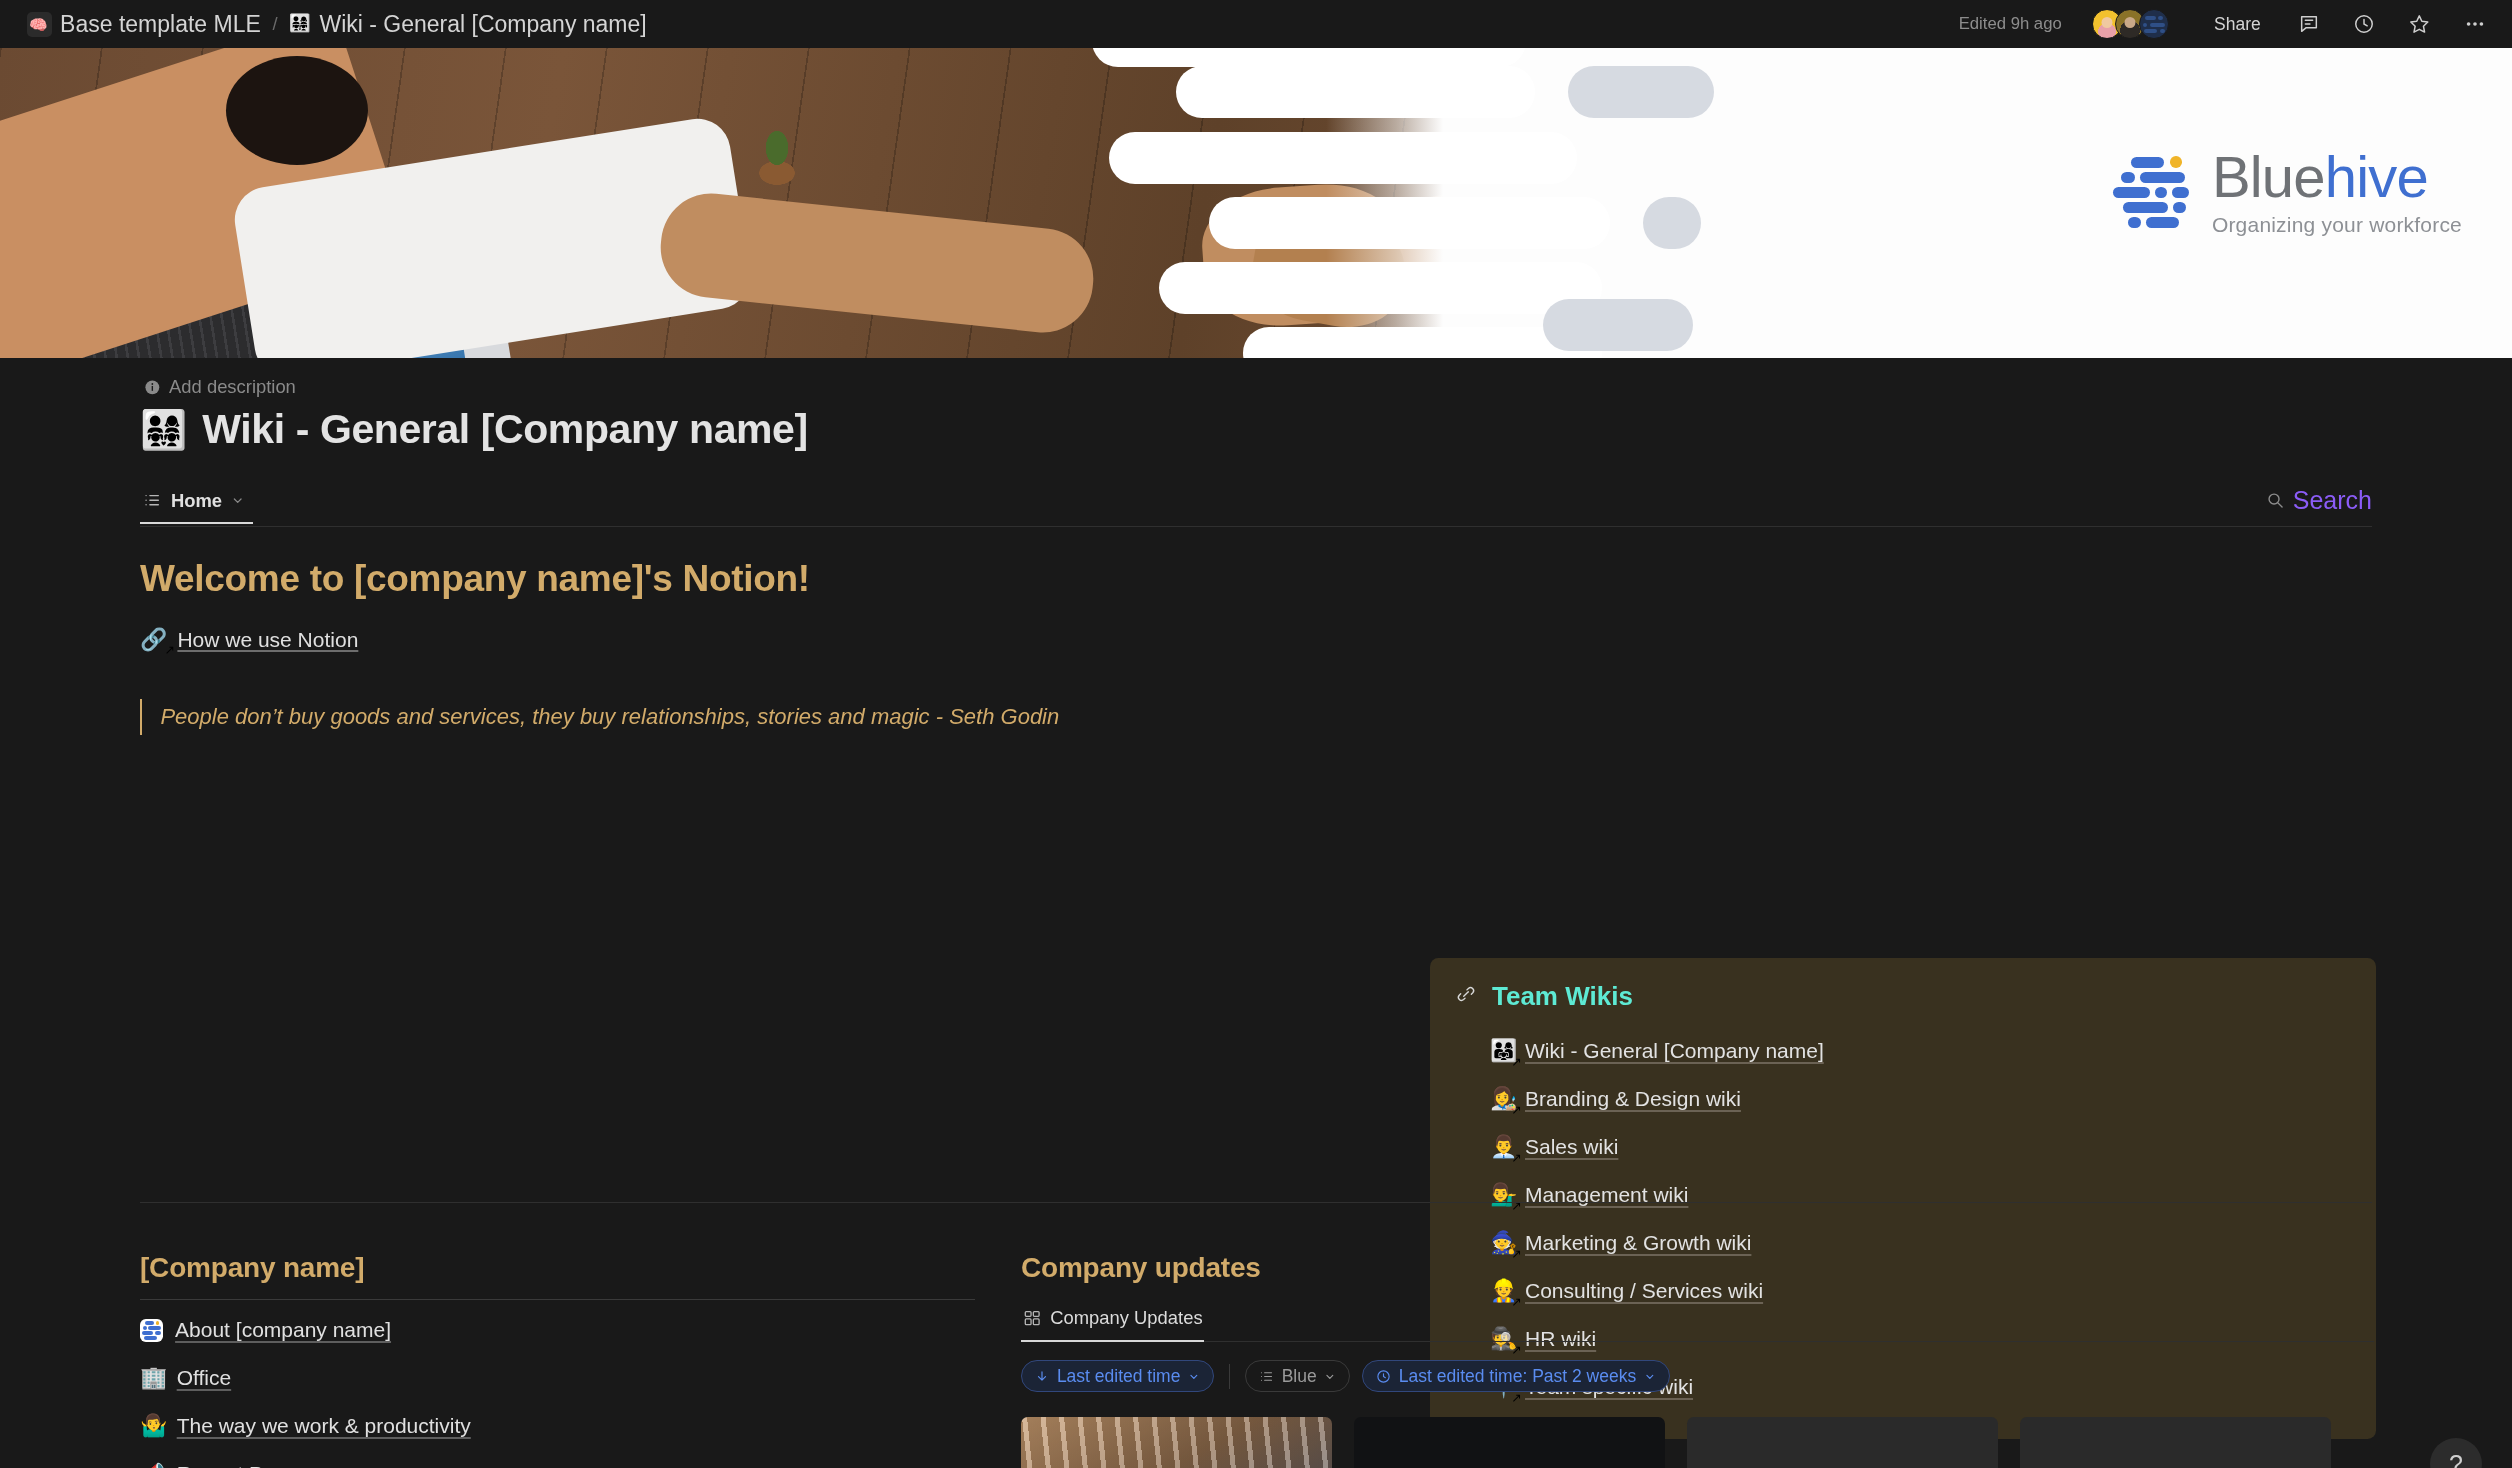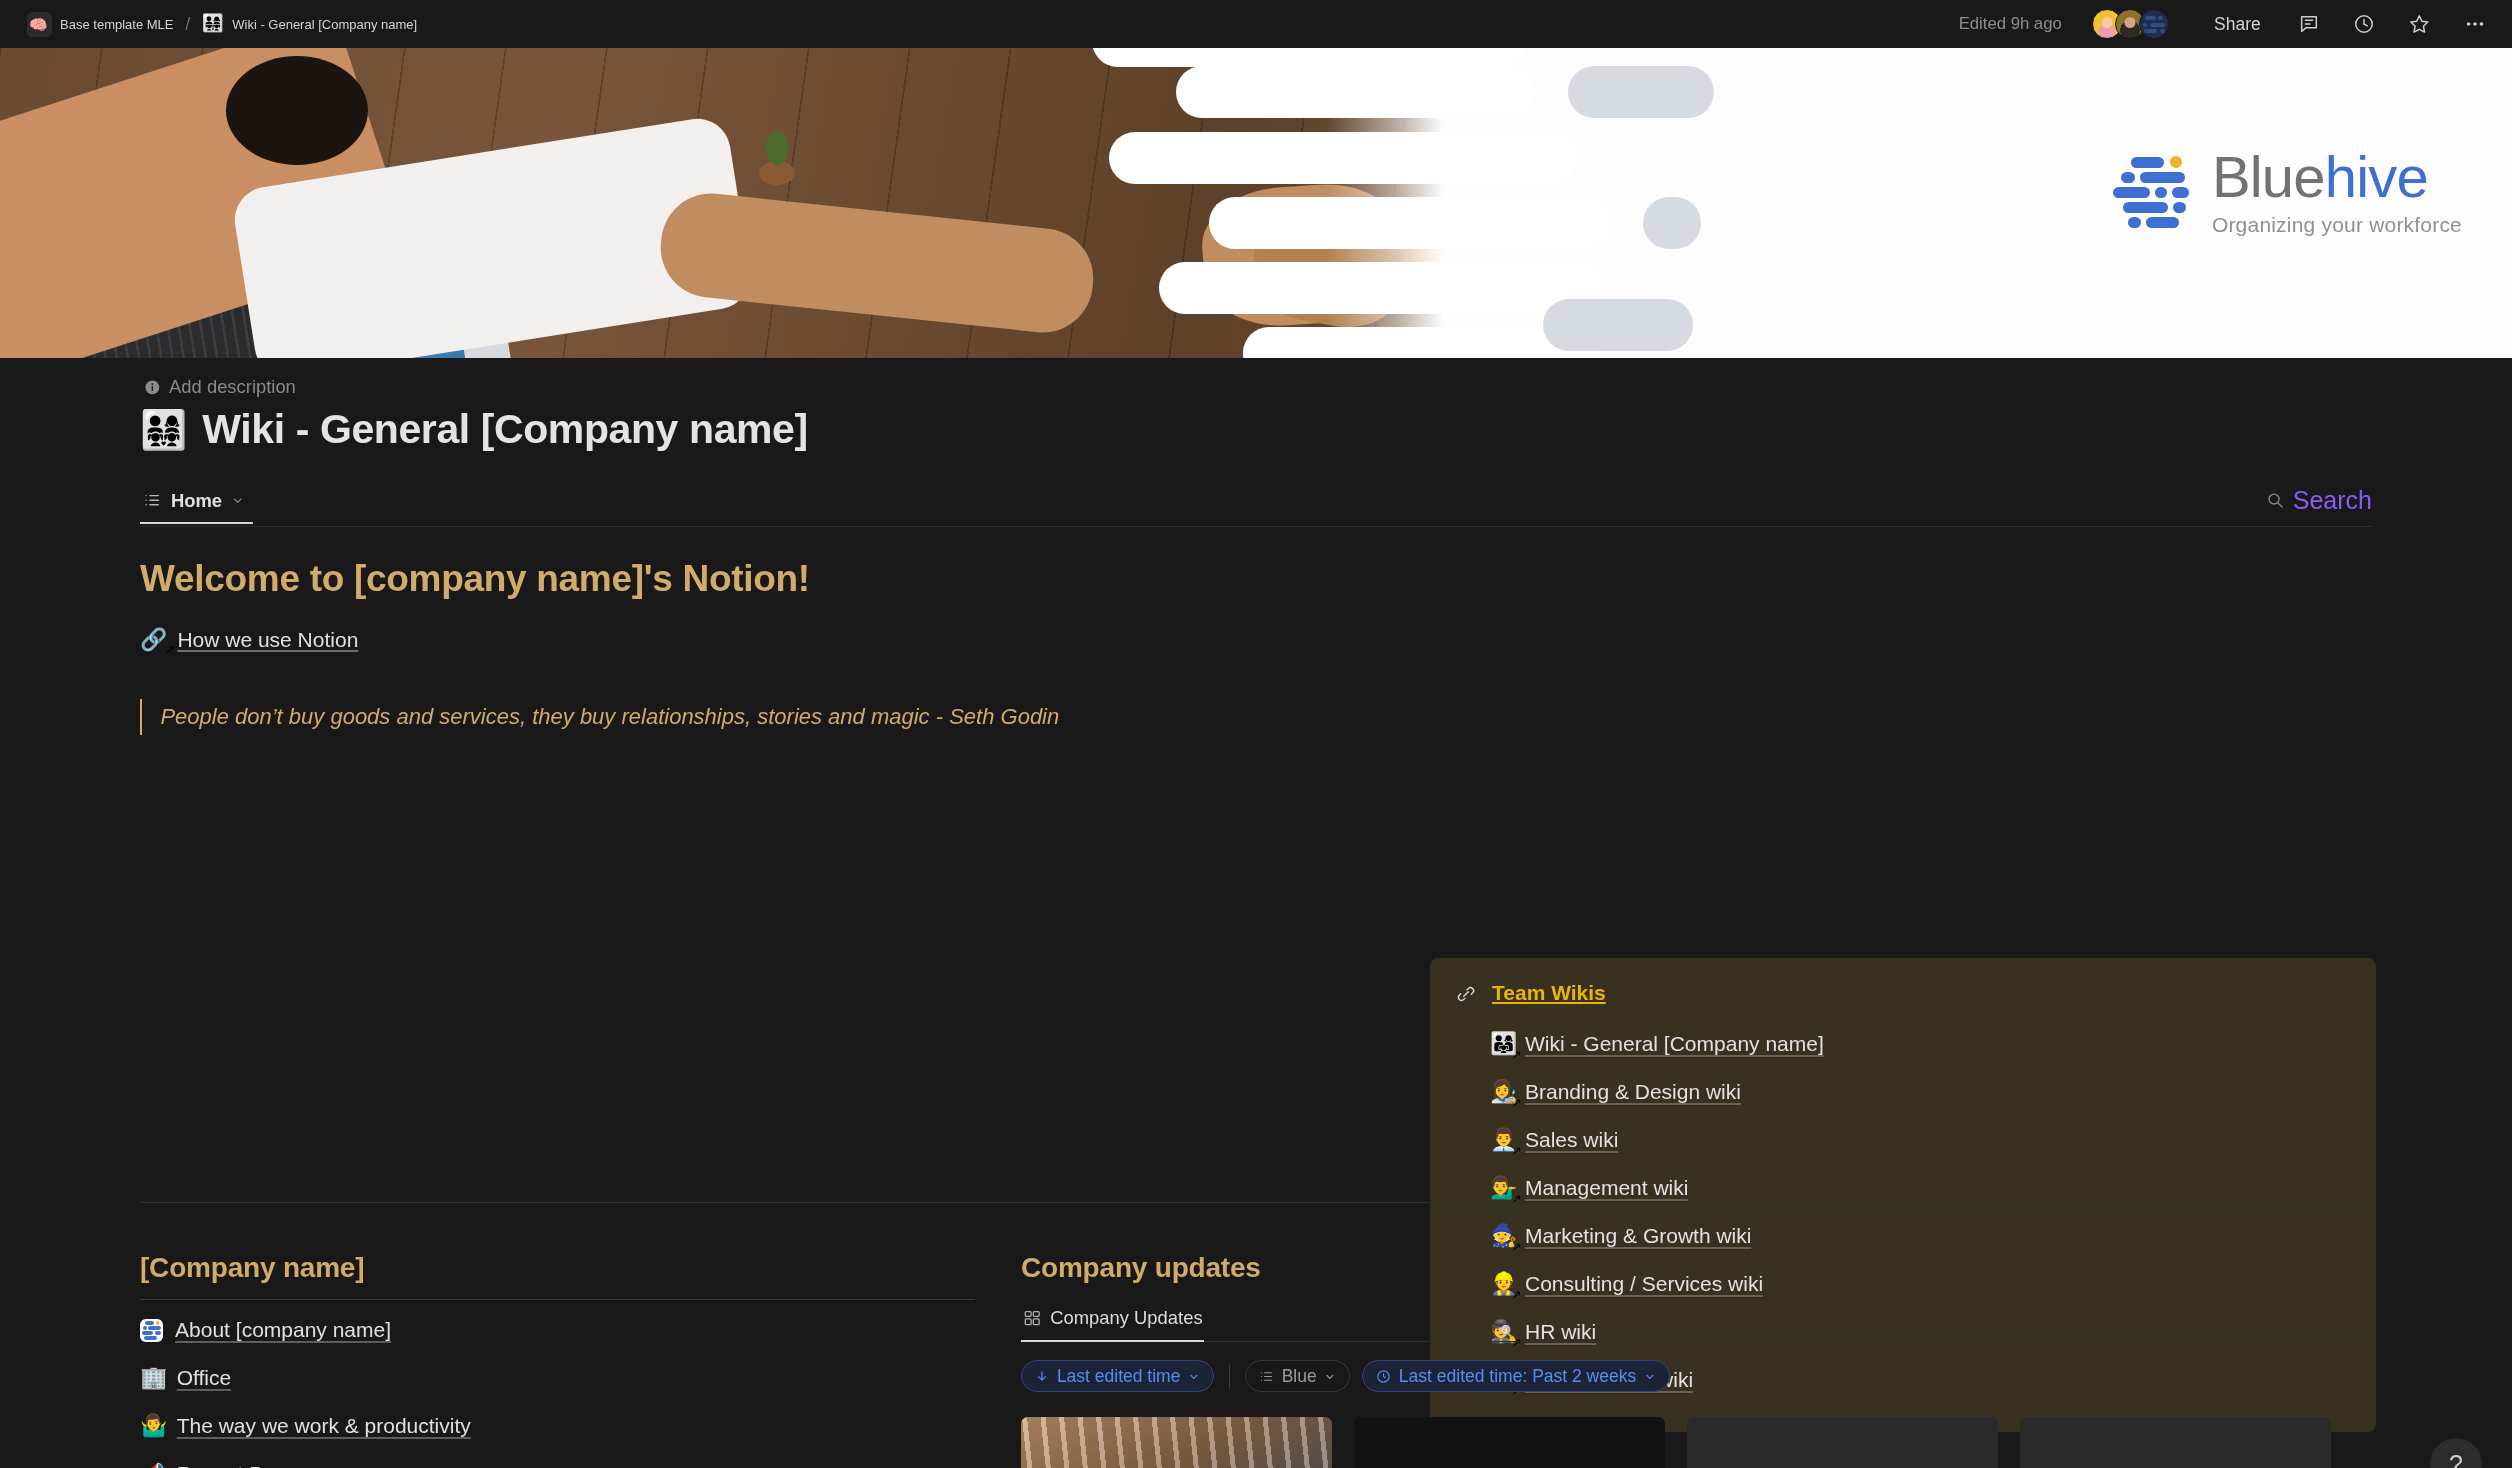--- a/index.html
+++ b/index.html
@@ -20,21 +20,21 @@
   .crumbs { display: flex; align-items: center; gap: 0; }
   .crumb-chip {
     display: flex; align-items: center; gap: 8.4px;
     padding: 3.3px 6.7px; border-radius: 5px;
   }
   .crumb-icon-box {
     width: 25px; height: 25px; border-radius: 5px; background: #2b2b2b;
     display: flex; align-items: center; justify-content: center;
     font-size: 15px; line-height: 1;
   }
-  .crumb-text { color: #d4d4d4; font-size: 13px; white-space: nowrap; }
+  .crumb-text { color: #d4d4d4; font-size: 23px; white-space: nowrap; }
   .crumb-sep { color: #6a6a6a; font-size: 18.4px; margin: 0 5px; }
   .crumb-emoji { font-size: 17.5px; line-height: 1; }
 
   .topbar-right {
     margin-left: auto; display: flex; align-items: center; gap: 17px;
   }
   .edited-text { color: #8d8d8d; font-size: 16.7px; margin-right: 13.4px; white-space: nowrap; }
   .avatars { display: flex; align-items: center; margin-right: 18.4px; }
   .avatar {
     width: 30px; height: 30px; border-radius: 50%;
@@ -183,21 +183,21 @@
     color:#d2ab6a; font-size: 22px; font-style: italic; line-height: 1.62;
   }
 
   
   .callout {
     position:absolute; left: 1430px; top: 600px; width: 946px;
     background:#39311f; border-radius: 8.4px; padding: 23.4px 28px 28px 25px;
   }
   .callout-head { display:flex; align-items:flex-start; gap: 15px; }
   .callout-icon { color:#d8d8d8; display:flex; padding-top:1.7px; }
-  .callout-title { color:#eab308; font-size:21px; font-weight:bold;text-decoration:underline; }
+  .callout-title { color:#5eead4; font-size:26px; font-weight:bold; }
   .callout-list { margin-top: 15px; padding-left: 35px; }
   .wiki-item { display:flex; align-items:center; gap:10px; height: 48px; }
   .wiki-emoji { position:relative; font-size:22px; line-height:1; display:inline-block; width:25px; }
   .wiki-emoji .arrow { position:absolute; right:-6.7px; bottom:-5.8px; font-size:12.5px; }
   .wiki-text {
     color:#e2e2e2; font-size:21px; text-decoration:underline;
     text-underline-offset:4.2px; text-decoration-color:#6b6254;
   }
 
   

